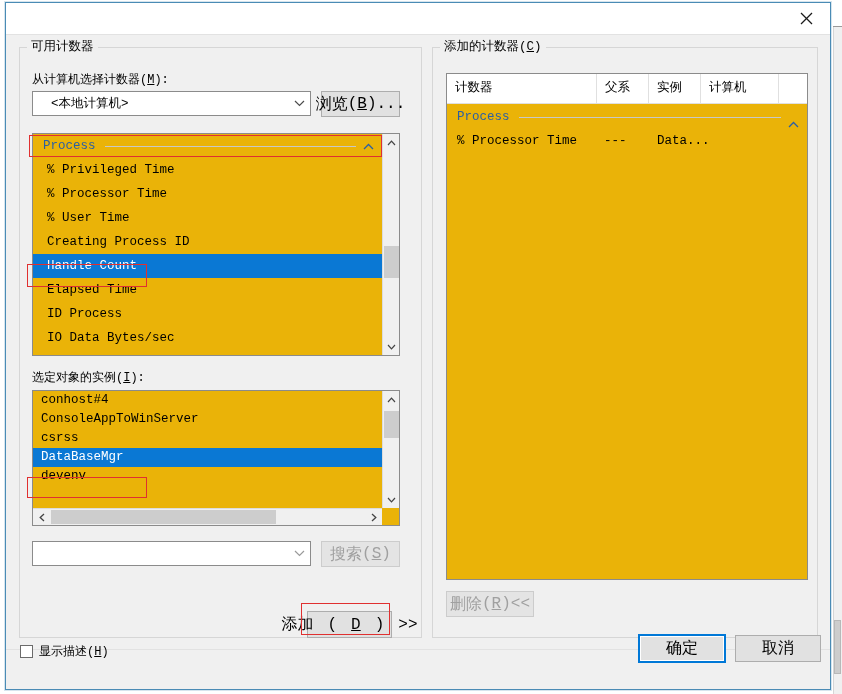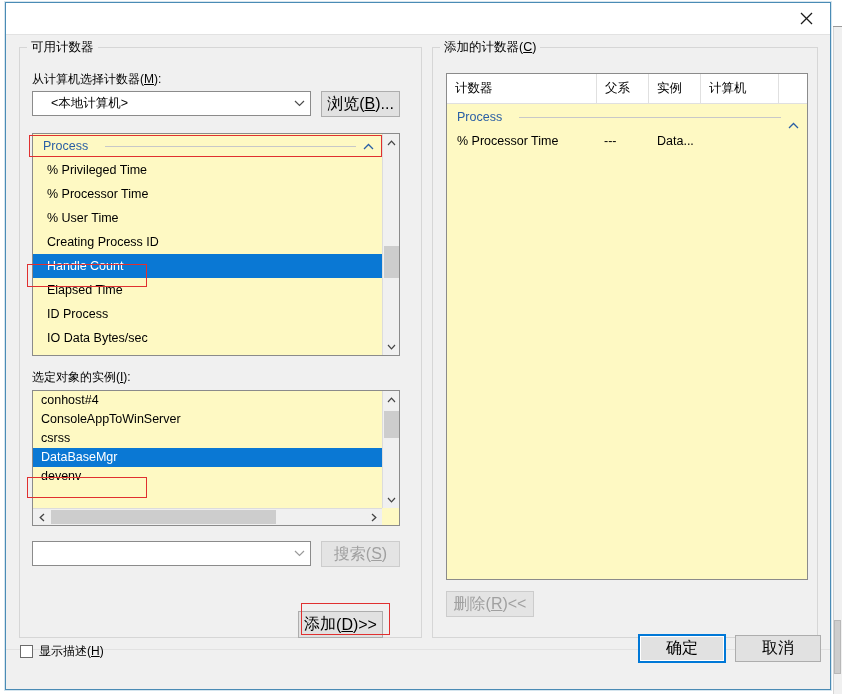--- a/index.html
+++ b/index.html
@@ -30,20 +30,21 @@
     background:#cdcdcd; border:1px solid #b8b8b8;
   }
 
   
   .dialog {
     position:absolute; left:5px; top:2px;
     width:826px; height:688px;
     background:#f0f0f0;
     border:1px solid #4a8bb5;
     box-shadow: 0 0 0 1px rgba(120,170,200,0.30);
+    font-family: Liberation Mono, monospace;
   }
   .titlebar {
     position:absolute; left:0; top:0; width:824px; height:32px;
     background:#ffffff; border-bottom:1px solid #e2e2e2;
   }
   .close-btn {
     position:absolute; right:2px; top:0px; width:44px; height:30px;
     display:flex; align-items:center; justify-content:center;
     cursor:default;
   }
@@ -95,21 +96,21 @@
   }
   .btn.disabled { color:#a0a0a0; background:#e4e4e4; border-color:#cccccc; }
   .btn.default-focus {
     background:#e1e1e1;
     border:1px solid #0078d7;
     box-shadow: inset 0 0 0 1px #ffffff, 0 0 0 1px #0078d7;
   }
 
   
   .listbox {
-    position:absolute; background:#fef9c3; border:1px solid #8b8b8b;
+    position:absolute; background:#eab308; border:1px solid #8b8b8b;
     overflow:hidden;
   }
   .list-rows { position:absolute; left:0; top:0; right:0; bottom:0; }
   .lrow {
     height:24px; line-height:24px;
     font-size:12.5px; color:#000;
     padding-left:14px;
     white-space:nowrap; overflow:hidden;
   }
   .lrow.sel { background:#0a78d4; color:#ffffff; }
@@ -296,21 +297,21 @@
         <span class="ctext"></span>
         <span class="carrow">
           <svg width="11" height="7" viewBox="0 0 11 7">
               <polyline points="1,1 5.5,5.5 10,1" fill="none" stroke="#9a9a9a" stroke-width="1.2"></polyline>
             </svg>
         </span>
       </div>
 
       <div class="btn disabled" style="left:315px; top:506px; width:79px; height:26px;"><span>搜索</span>(<span class="u">S</span>)</div>
 
-      <div class="btn" style="left:292px; top:576px; width:85px; height:27px;"><span>添加</span>(<span class="u">D</span>)<span> &gt;&gt;</span></div>
+      <div class="btn" style="left:301px; top:576px; width:85px; height:27px;gap:14px;"><span>添加</span>(<span class="u">D</span>)<span> &gt;&gt;</span></div>
 
       <div class="groupbox" style="left:426px; top:12px; width:386px; height:591px;"></div>
       <div class="group-legend" style="left:434px; top:5px;"><span>添加的计数器</span>(<span class="u">C</span>)</div>
 
       <div class="listbox" style="left:440px; top:38px; width:362px; height:507px;">
         <div class="tbl-head">
           <div class="th" style="left:0;   width:150px;">计数器</div>
           <div class="th" style="left:150px; width:52px;">父系</div>
           <div class="th" style="left:202px; width:52px;">实例</div>
           <div class="th" style="left:254px; width:78px;">计算机</div>

